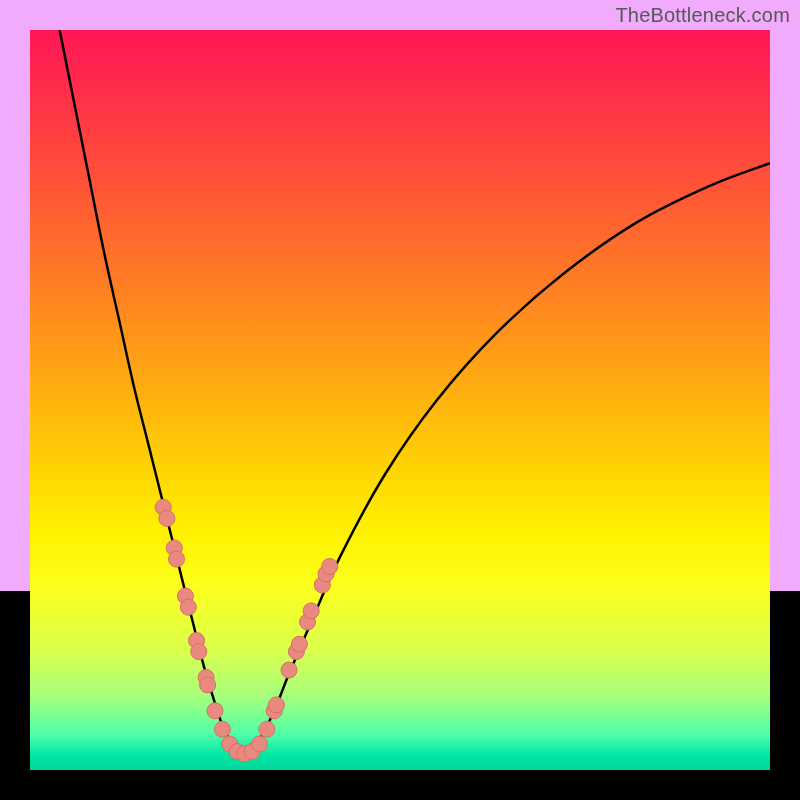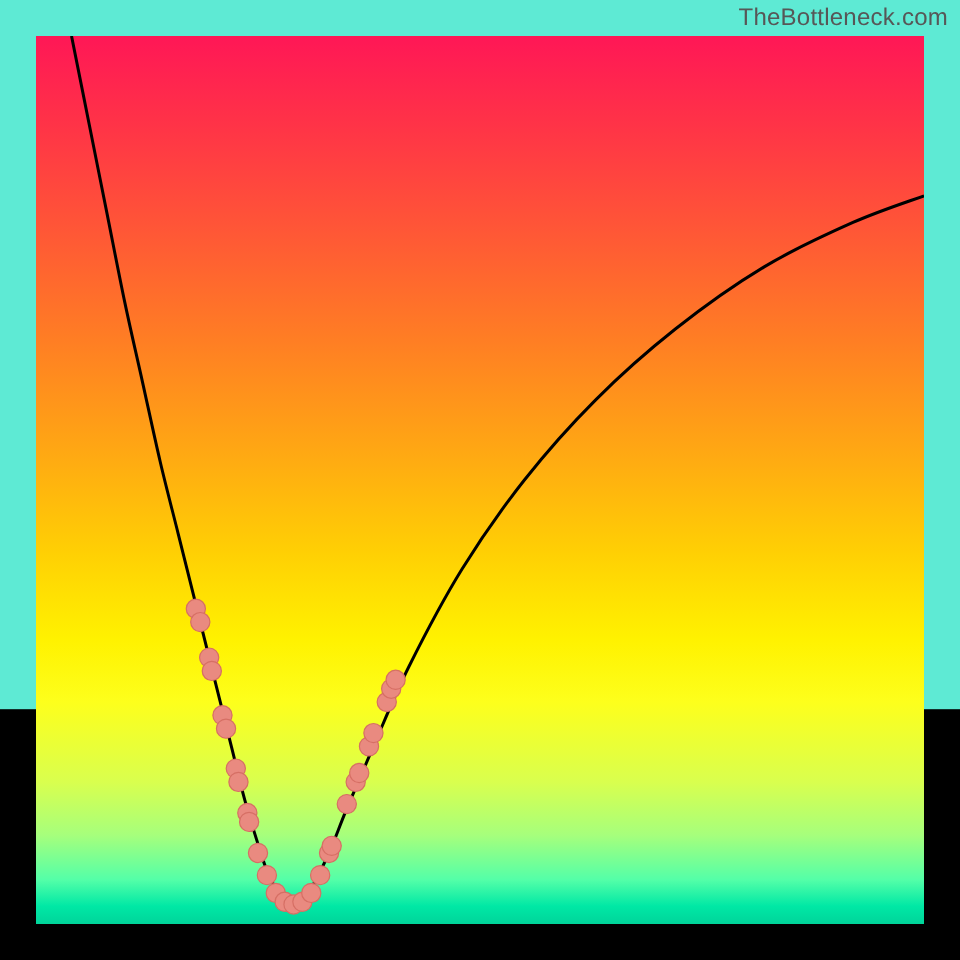--- a/index.html
+++ b/index.html
@@ -10,21 +10,21 @@
     overflow: hidden;
     background: #000;
     font-family: Arial, Helvetica, sans-serif;
   }
   .frame {
     position: absolute;
     top: 0;
     left: 0;
     width: 800px;
     height: 591px;
-    background: #5eead4;
+    background: #f0abfc;
   }
   .plot-area {
     position: absolute;
     top: 30px;
     left: 30px;
     width: 740px;
     height: 740px;
     overflow: hidden;
   }
   .gradient-bg {

